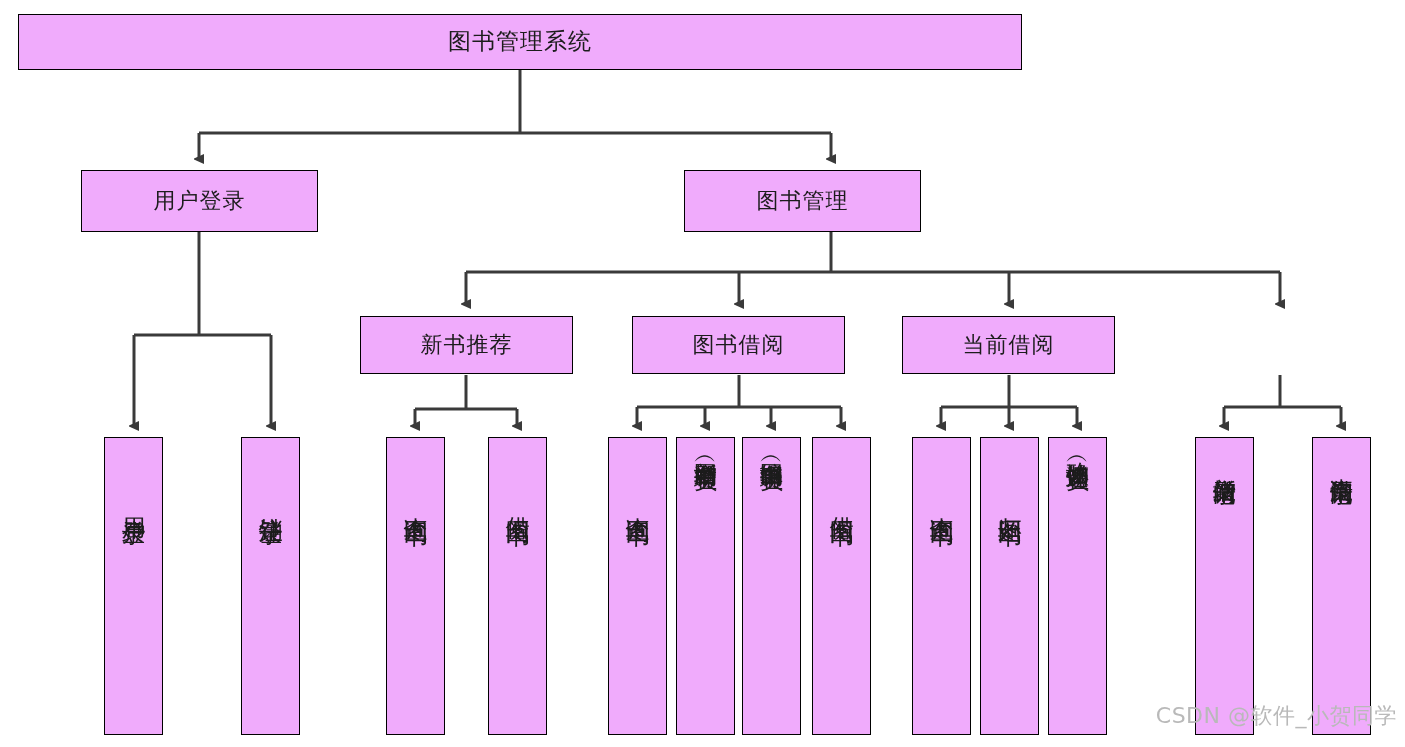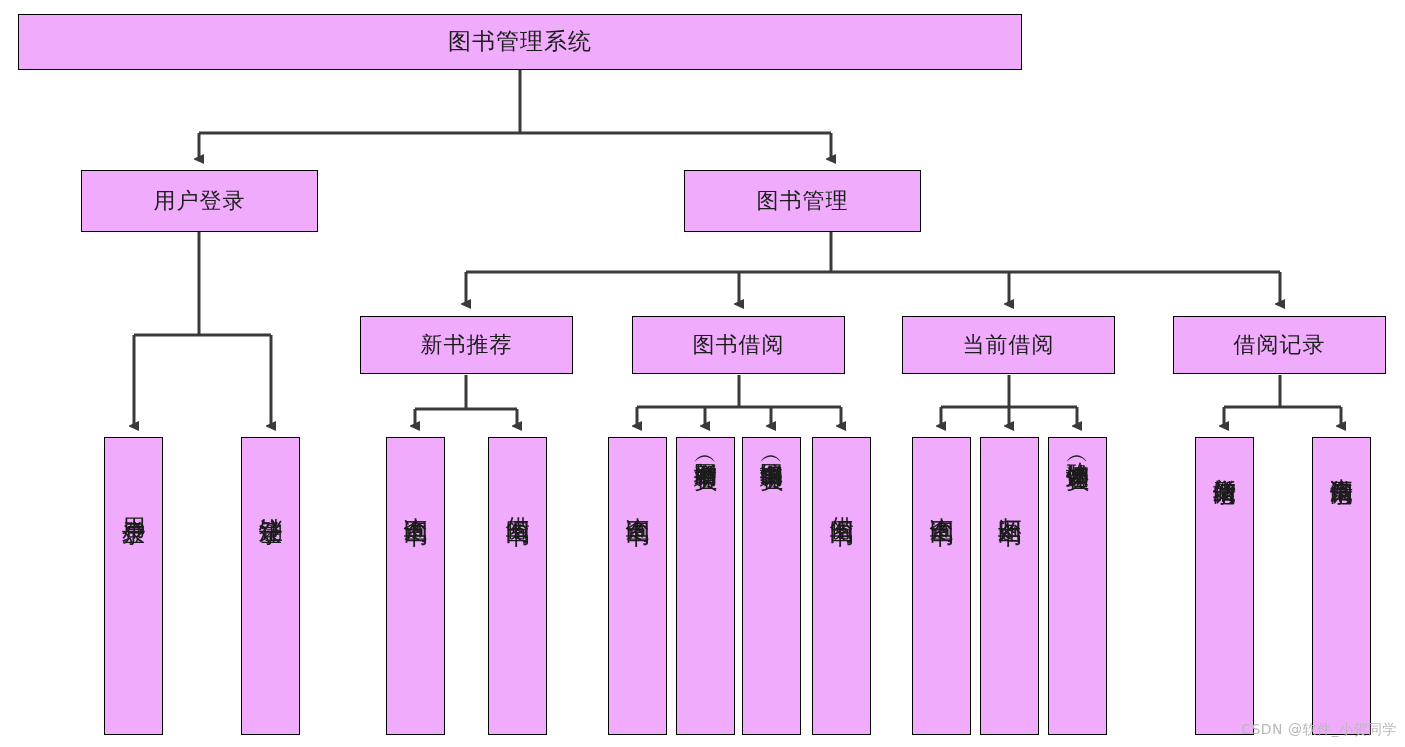--- a/index.html
+++ b/index.html
@@ -50,22 +50,22 @@
     white-space:nowrap;
     color:#1c1c1c;
   }
   
   .node.v.tall .vtext{font-size:23px;letter-spacing:1px;}
 
   
   #watermark{
     position:absolute;
     right:8px;
-    bottom:8px;
-    font-size:14px;
+    bottom:16px;
+    font-size:22px;
     color:#b9b9b9;
     white-space:nowrap;
     letter-spacing:0.5px;
   }
 </style>
 </head>
 <body>
 
 <div id="canvas">
 
@@ -132,23 +132,20 @@
 
   <div class="node h" style="left:360px;top:316px;width:213px;height:58px;">
     <span>新书推荐</span>
   </div>
   <div class="node h" style="left:632px;top:316px;width:213px;height:58px;justify-content:center;">
     <span>图书借阅</span>
   </div>
   <div class="node h" style="left:902px;top:316px;width:213px;height:58px;text-align:right;">
     <span>当前借阅</span>
   </div>
-  <div class="node h" style="left:1173px;top:316px;width:213px;height:58px;">
-    <span>借阅记录</span>
-  </div>
 
   <div class="node v" style="left:104px;top:437px;width:59px;height:298px;padding-top:60px;">
     <span class="vtext">用户登录</span>
   </div>
   <div class="node v" style="left:241px;top:437px;width:59px;height:298px;padding-top:60px;">
     <span class="vtext">注销登录</span>
   </div>
 
   <div class="node v" style="left:386px;top:437px;width:59px;height:298px;padding-top:60px;">
     <span class="vtext">查询图书</span>

